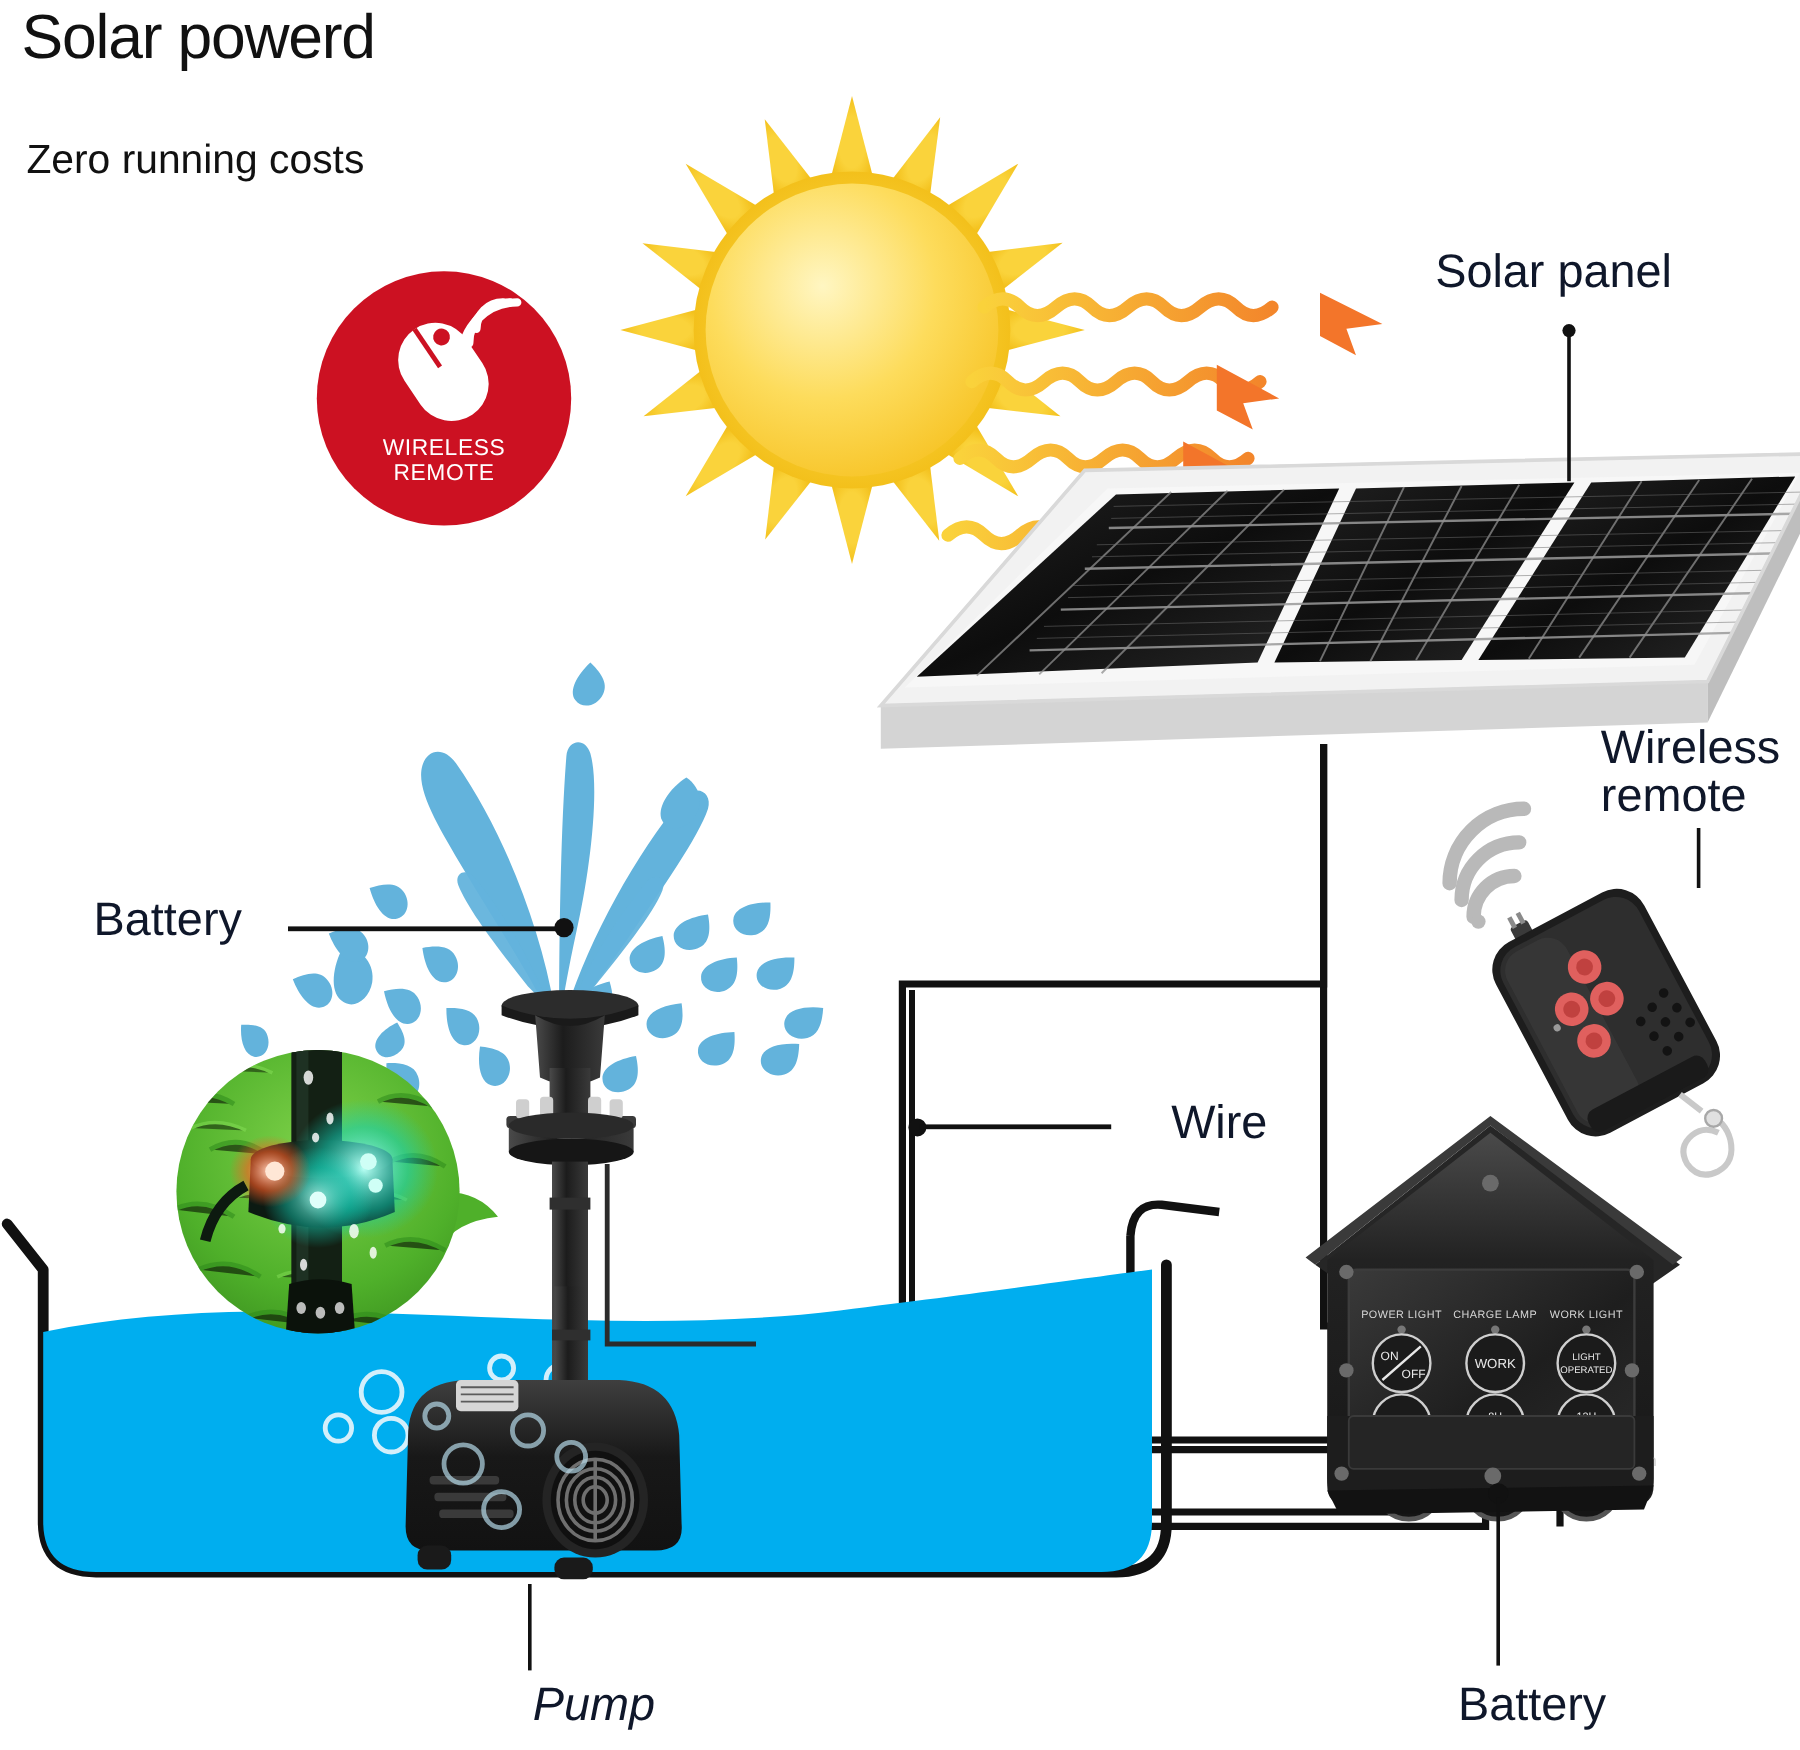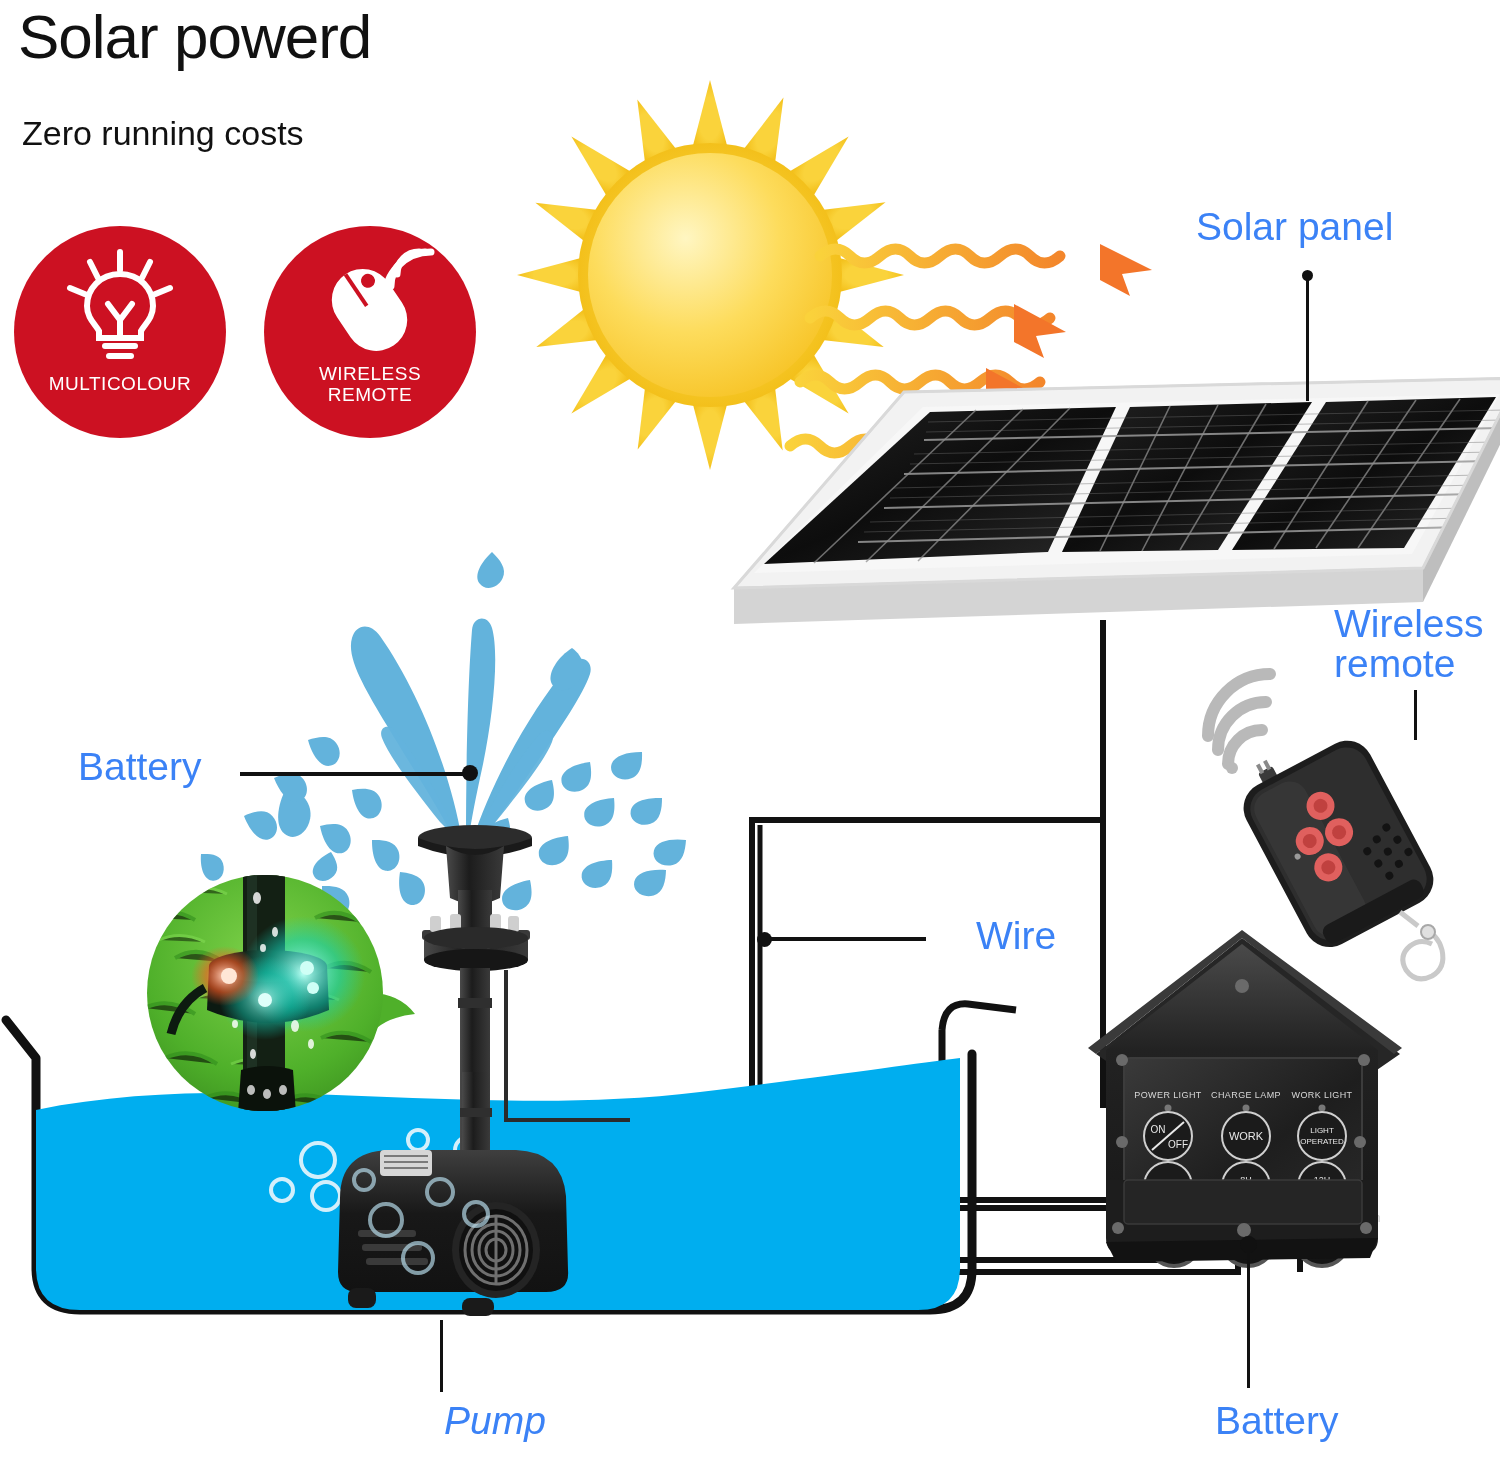--- a/index.html
+++ b/index.html
@@ -3,65 +3,48 @@
 <meta charset="utf-8">
 <style>
   html,body{margin:0;padding:0;background:#fff;}
   body{font-family:"Liberation Sans",sans-serif;}
   #stage{
     position:relative;width:1500px;height:1458px;background:#ffffff;overflow:hidden;
   }
   .abs{position:absolute;}
   
   #headline{
-    left:18px;top:4px;font-size:62px;letter-spacing:-1px;color:#111;font-weight:400;
+    left:18px;top:4px;font-size:52px;letter-spacing:-1px;color:#111;font-weight:400;
     font-family:"Liberation Sans",sans-serif;line-height:1.05;white-space:nowrap;
   }
   #subhead{
     left:22px;top:114px;font-size:34px;color:#111;font-weight:400;white-space:nowrap;
   }
   
   .badge{border-radius:50%;display:flex;flex-direction:column;align-items:center;justify-content:flex-start;}
   .badge-label{
     color:#fff;text-align:center;font-size:19px;letter-spacing:.5px;line-height:1.08;
     font-family:"Liberation Sans",sans-serif;
   }
   
-  .lbl{font-size:39px;color:#3b82f6;white-space:nowrap;line-height:1.08;}
+  .lbl{font-size:39px;color:#0f172a;white-space:nowrap;line-height:1.08;}
   .lbl.two{line-height:1.02;}
   .leader{background:#111;}
   .dot{background:#111;border-radius:50%;}
   
   svg{display:block;overflow:visible;}
 </style>
 </head>
 <body>
 
 <div id="stage">
 
   <div class="abs" id="headline">Solar powerd</div>
   <div class="abs" id="subhead">Zero running costs</div>
 
-  <div class="abs badge" style="left:14px;top:226px;width:212px;height:212px;background:#CC1122;">
-    <svg width="120" height="112" viewBox="0 0 120 112" style="margin-top:22px;">
-      <g stroke="#fff" stroke-width="6" stroke-linecap="round" fill="none">
-        <line x1="60" y1="4" x2="60" y2="22"></line>
-        <line x1="30" y1="14" x2="38" y2="30"></line>
-        <line x1="90" y1="14" x2="82" y2="30"></line>
-        <line x1="10" y1="40" x2="27" y2="47"></line>
-        <line x1="110" y1="40" x2="93" y2="47"></line>
-      </g>
-      <path d="M60 26 C40 26 27 41 27 58 C27 70 35 76 39 83 L39 90 L81 90 L81 83 C85 76 93 70 93 58 C93 41 80 26 60 26 Z" fill="none" stroke="#fff" stroke-width="6"></path>
-      <path d="M48 56 L60 72 L72 56" fill="none" stroke="#fff" stroke-width="6" stroke-linecap="round" stroke-linejoin="round"></path>
-      <line x1="60" y1="72" x2="60" y2="90" stroke="#fff" stroke-width="6"></line>
-      <rect x="42" y="95" width="36" height="6" rx="3" fill="#fff"></rect>
-      <rect x="46" y="105" width="28" height="6" rx="3" fill="#fff"></rect>
-    </svg>
-    <div class="badge-label" style="margin-top:14px;">MULTICOLOUR</div>
-  </div>
 
   <div class="abs badge" style="left:264px;top:226px;width:212px;height:212px;background:#CC1122;">
     <svg width="130" height="112" viewBox="0 0 130 112" style="margin-top:18px;">
       <g fill="none" stroke="#fff" stroke-width="7" stroke-linecap="round">
         <path d="M92 30 A22 22 0 0 1 114 8"></path>
         <path d="M86 42 A34 34 0 0 1 120 8"></path>
         <path d="M80 54 A46 46 0 0 1 126 8"></path>
       </g>
       <g transform="rotate(-34 62 64)">
         <rect x="32" y="24" width="62" height="86" rx="31" fill="#fff"></rect>

